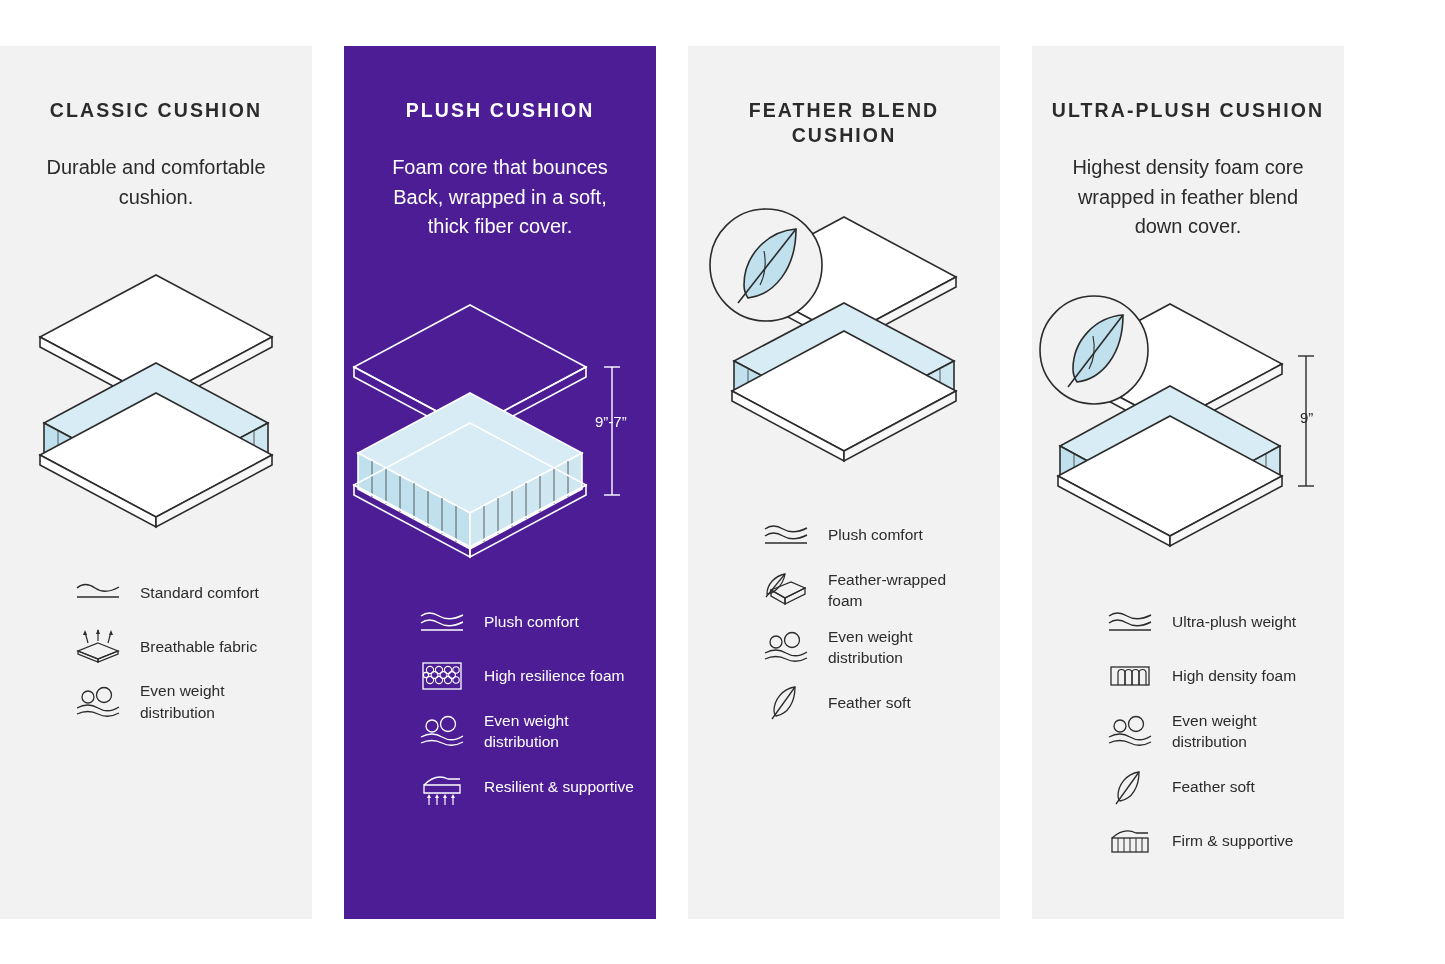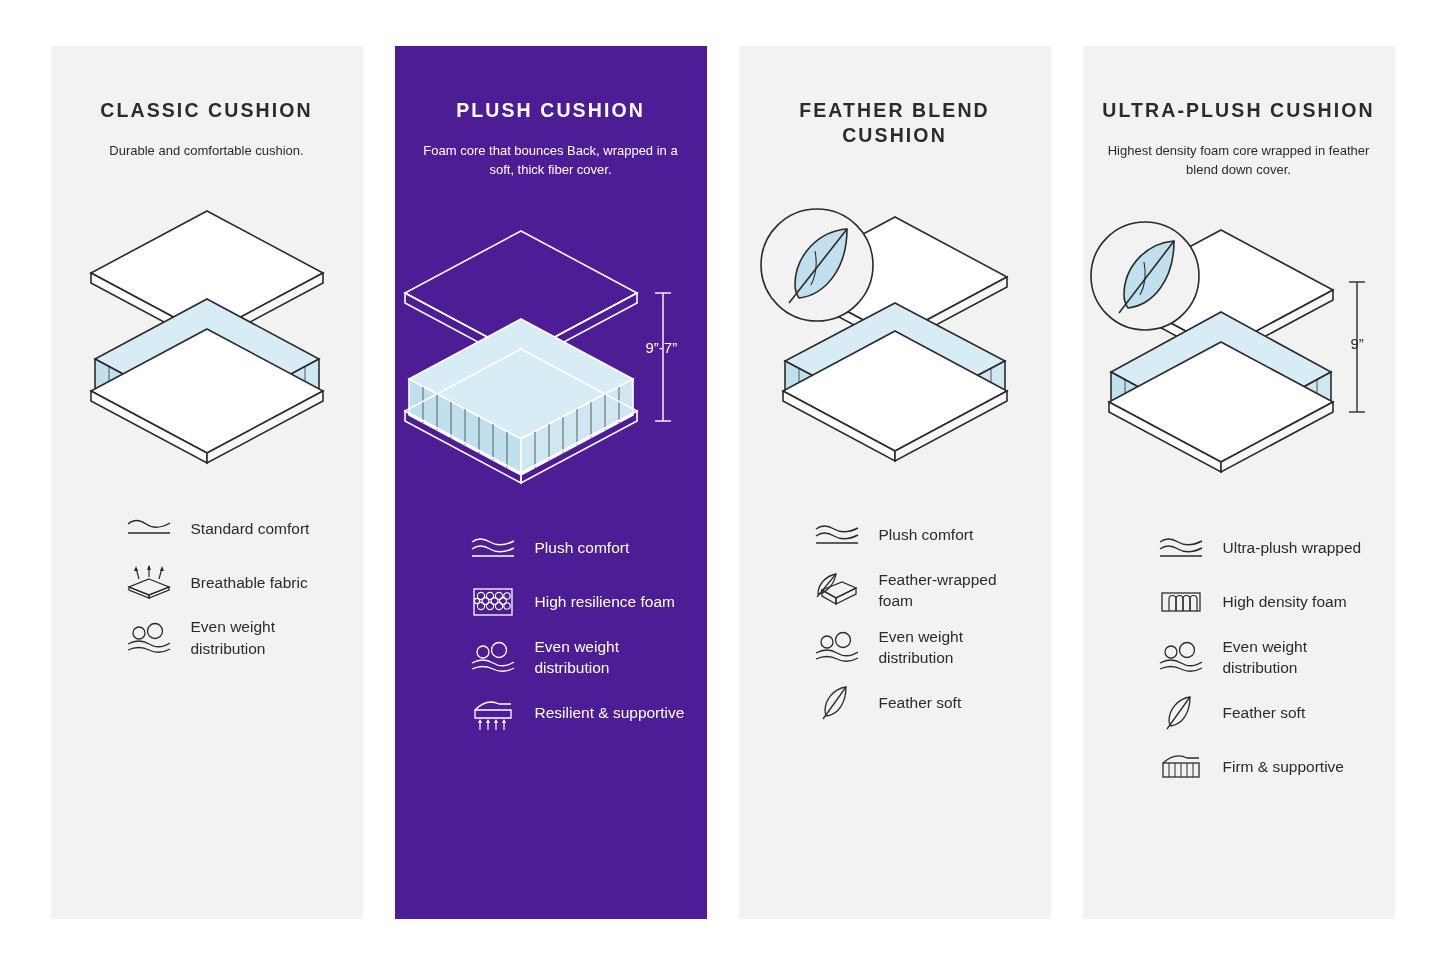--- a/index.html
+++ b/index.html
@@ -12,21 +12,20 @@
     height: 964px;
     font-family: "Liberation Sans", sans-serif;
     color: #2b2b2b;
     overflow: hidden;
   }
   .board {
     position: relative;
     width: 1445px;
     height: 964px;
     display: flex;
-    justify-content: center;
     align-items: center;
     gap: 32px;
     padding: 0;
     box-sizing: border-box;
   }
   .card {
     width: 312px;
     height: 873px;
     background: #f2f2f2;
     box-sizing: border-box;
@@ -45,24 +44,24 @@
     font-weight: bold;
     letter-spacing: 2.1px;
     text-align: center;
     line-height: 1.32;
     margin: 0 0 18px 0;
     text-transform: uppercase;
     color: #2b2b2b;
   }
   .card.dark .card-title { color: #ffffff; }
   .card-desc {
-    font-size: 13px;
+    font-size: 20px;
     line-height: 1.48;
     text-align: center;
-    margin: 0;
+    margin: 12px;
     color: #2b2b2b;
     max-width: 268px;
   }
   .card.dark .card-desc { color: #ffffff; }
 
   .diagram-wrap {
     position: relative;
     width: 100%;
     height: 300px;
     margin-top: 26px;
@@ -455,21 +454,21 @@
 
     <div class="features">
       <div class="feature">
         <span class="ficon">
           <svg width="48" height="26" viewBox="0 0 48 26">
               <path d="M3 7 Q11 1 21 7 T45 6" fill="none" stroke="#2b2b2b" stroke-width="1.4"></path>
               <path d="M3 14 Q11 8 21 14 T45 13" fill="none" stroke="#2b2b2b" stroke-width="1.4"></path>
               <line x1="3" y1="21" x2="45" y2="21" stroke="#2b2b2b" stroke-width="1.4"></line>
             </svg>
         </span>
-        <span class="flabel">Ultra-plush wrapped</span>
+        <span class="flabel">Ultra-plush weight</span>
       </div>
       <div class="feature">
         <span class="ficon">
           <svg width="48" height="30" viewBox="0 0 48 30">
             <rect x="5" y="6" width="38" height="18" fill="none" stroke="#2b2b2b" stroke-width="1.3"></rect>
             <g fill="none" stroke="#2b2b2b" stroke-width="1.2">
               <path d="M12 24 L12 12 A3.5 3.5 0 0 1 19 12 L19 24"></path>
               <path d="M19 24 L19 12 A3.5 3.5 0 0 1 26 12 L26 24"></path>
               <path d="M26 24 L26 12 A3.5 3.5 0 0 1 33 12 L33 24"></path>
               <path d="M33 24 L33 12 A3.5 3.5 0 0 1 40 12 L40 24"></path>

